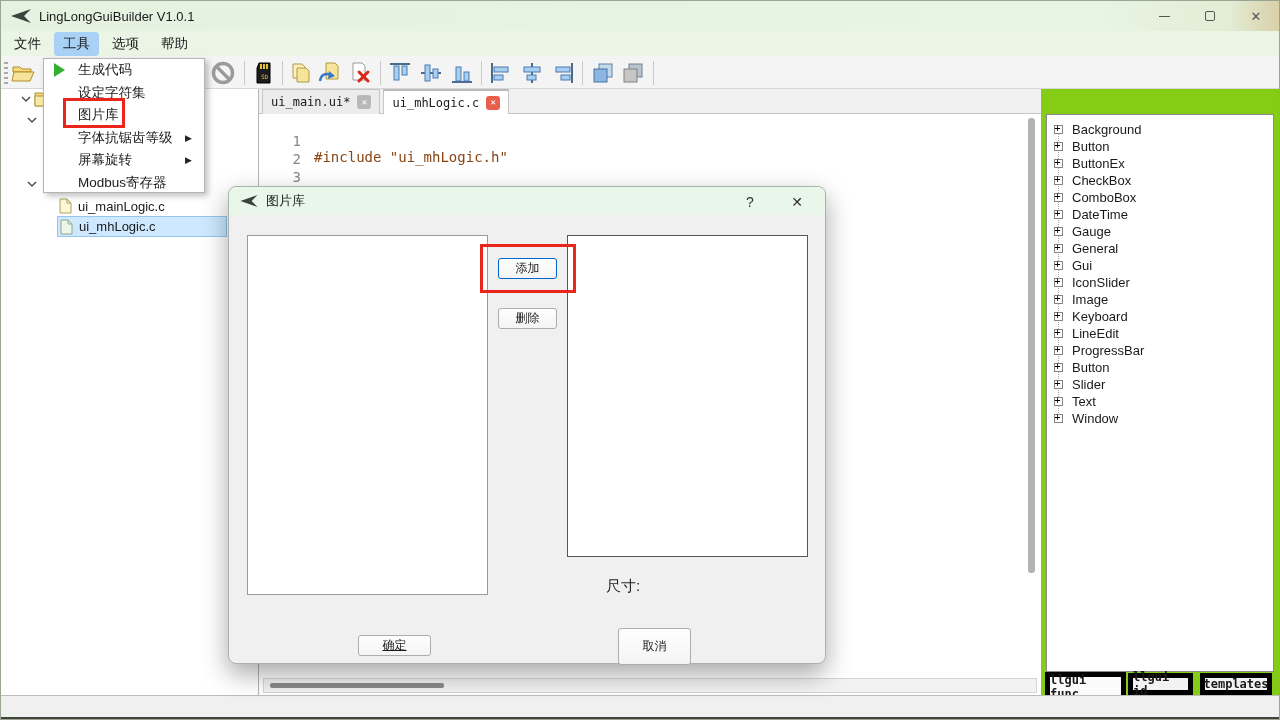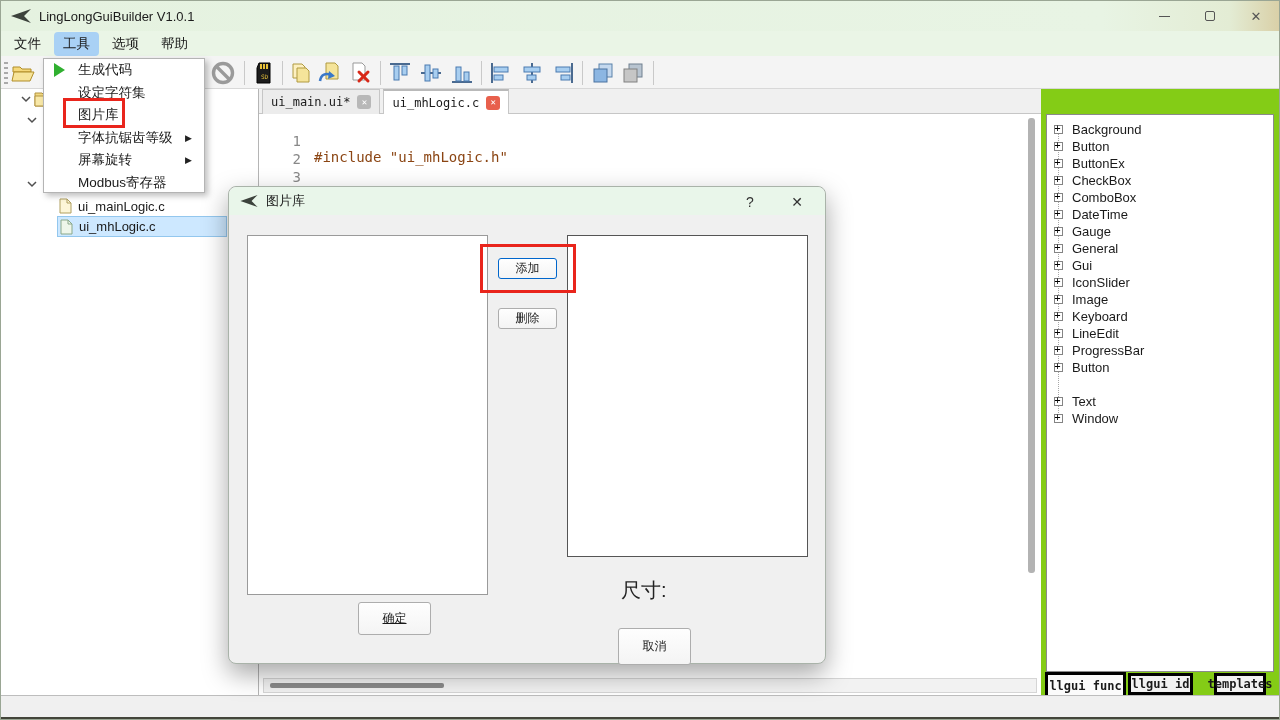--- a/index.html
+++ b/index.html
@@ -60,21 +60,21 @@
 
   
   .right-panel { position:absolute; left:1040px; top:88px; width:240px; height:606px; background:#84cc16; }
   .wtree-box { position:absolute; left:5px; top:25px; width:228px; height:558px; background:#fff; border:1px solid #8a8a8a; overflow:hidden; }
   .wtree-guide { position:absolute; left:11px; top:10px; width:1px; height:292px; border-left:1px dotted #a8a8a8; }
   .wtree-row { position:absolute; left:0; width:100%; height:17px; display:flex; align-items:center; font-size:13px; }
   .expand-box { width:9px; height:9px; border:1px solid #848484; background:#fff; margin-left:7px; margin-right:9px;
     position:relative; flex:0 0 auto; }
   .expand-box::before { content:"+"; position:absolute; left:-0.5px; top:-3.5px; font-size:10px; color:#000; font-family:"DejaVu Sans Mono", monospace; }
   .wtab { position:absolute; top:584px; height:22px; font-family:"DejaVu Sans Mono", monospace; font-size:12px; font-weight:bold;
-    display:flex; align-items:center; justify-content:center; border:3px solid #000000; background:#f2f2f2; }
+    display:flex; align-items:center; justify-content:center; border:5px solid #000000; background:#f2f2f2; }
   .wtab.active { background:#fbfbfb; border-bottom:none; height:24px; top:583px; }
 
   
   .statusbar { position:absolute; left:0; top:694px; width:1280px; height:22px; background:#f0f0f0; border-top:1px solid #bdbdbd; }
   .bottom-edge { position:absolute; left:0; top:716px; width:1280px; height:4px; background:#43453a; }
 
   
   .dropdown { position:absolute; left:42px; top:57px; width:162px; height:135px; background:#fff; border:1px solid #b4b4b4;
     box-shadow:3px 3px 6px rgba(0,0,0,0.25); z-index:30; }
   .dd-item { position:absolute; left:0; width:100%; height:22.5px; display:flex; align-items:center; font-size:13.5px; }
@@ -92,23 +92,23 @@
   .dlg-help { position:absolute; right:65px; top:5px; width:20px; height:20px; display:flex; align-items:center; justify-content:center; font-size:14px; color:#333; }
   .dlg-close { position:absolute; right:18px; top:5px; width:20px; height:20px; display:flex; align-items:center; justify-content:center; font-size:14px; color:#333; }
   .listbox { position:absolute; background:#fff; }
   .listbox.left { left:18px; top:48px; width:241px; height:360px; border:1px solid #9a9a9a; }
   .listbox.right { left:338px; top:48px; width:241px; height:322px; border:1px solid #555; }
   .dlg-btn { position:absolute; background:linear-gradient(#fefefe,#f4f4f4); border:1px solid #adadad; border-radius:3px;
     font-size:12px; display:flex; align-items:center; justify-content:center; }
   .dlg-btn.focused { border:1px solid #0066cc; }
   .btn-add { left:269px; top:71px; width:59px; height:21px; }
   .btn-del { left:269px; top:121px; width:59px; height:21px; }
-  .btn-ok  { left:129px; top:415px; width:73px; height:33px;text-decoration:underline; }
+  .btn-ok  { left:129px; top:448px; width:73px; height:21px;text-decoration:underline; }
   .btn-cancel { left:389px; top:441px; width:73px; height:37px; }
-  .size-label { position:absolute; left:392px; top:390px; font-size:20px; color:#222; }
+  .size-label { position:absolute; left:377px; top:390px; font-size:15px; color:#222; }
 
   
   .red-box { position:absolute; border:3px solid #e9251c; z-index:60; pointer-events:none; }
   .red-box.menu { left:62px; top:97px; width:62px; height:30px; }
   .red-box.add { left:251px; top:57px; width:96px; height:49px; z-index:25; }
 </style>
 </head>
 <body>
 
 <div class="app">
@@ -370,32 +370,36 @@
           <span>LineEdit</span>
         </div>
       <div class="wtree-row" style="top:227px">
           <span class="expand-box"></span>
           <span>ProgressBar</span>
         </div>
       <div class="wtree-row" style="top:244px">
           <span class="expand-box"></span>
           <span>Button</span>
         </div>
+      <div class="wtree-row" style="top:261px">
+          <span class="expand-box"></span>
+          <span>Slider</span>
+        </div>
       <div class="wtree-row" style="top:278px">
           <span class="expand-box"></span>
           <span>Text</span>
         </div>
       <div class="wtree-row" style="top:295px">
           <span class="expand-box"></span>
           <span>Window</span>
         </div>
     </div>
     <div class="wtab active" style="left:4px;width:81px">llgui func</div>
     <div class="wtab" style="left:87px;width:65px">llgui id</div>
-    <div class="wtab" style="left:173px;width:52px">templates</div>
+    <div class="wtab" style="left:159px;width:72px">templates</div>
   </div>
 
   <div class="statusbar"></div>
   <div class="bottom-edge"></div>
 
   <div class="dropdown">
     <div class="dd-item" style="top:0px">
       <span class="dd-icon">
           <svg width="14" height="16" viewBox="0 0 14 16">
             <polygon points="2,1 2,15 13,8" fill="#30b030"></polygon>

